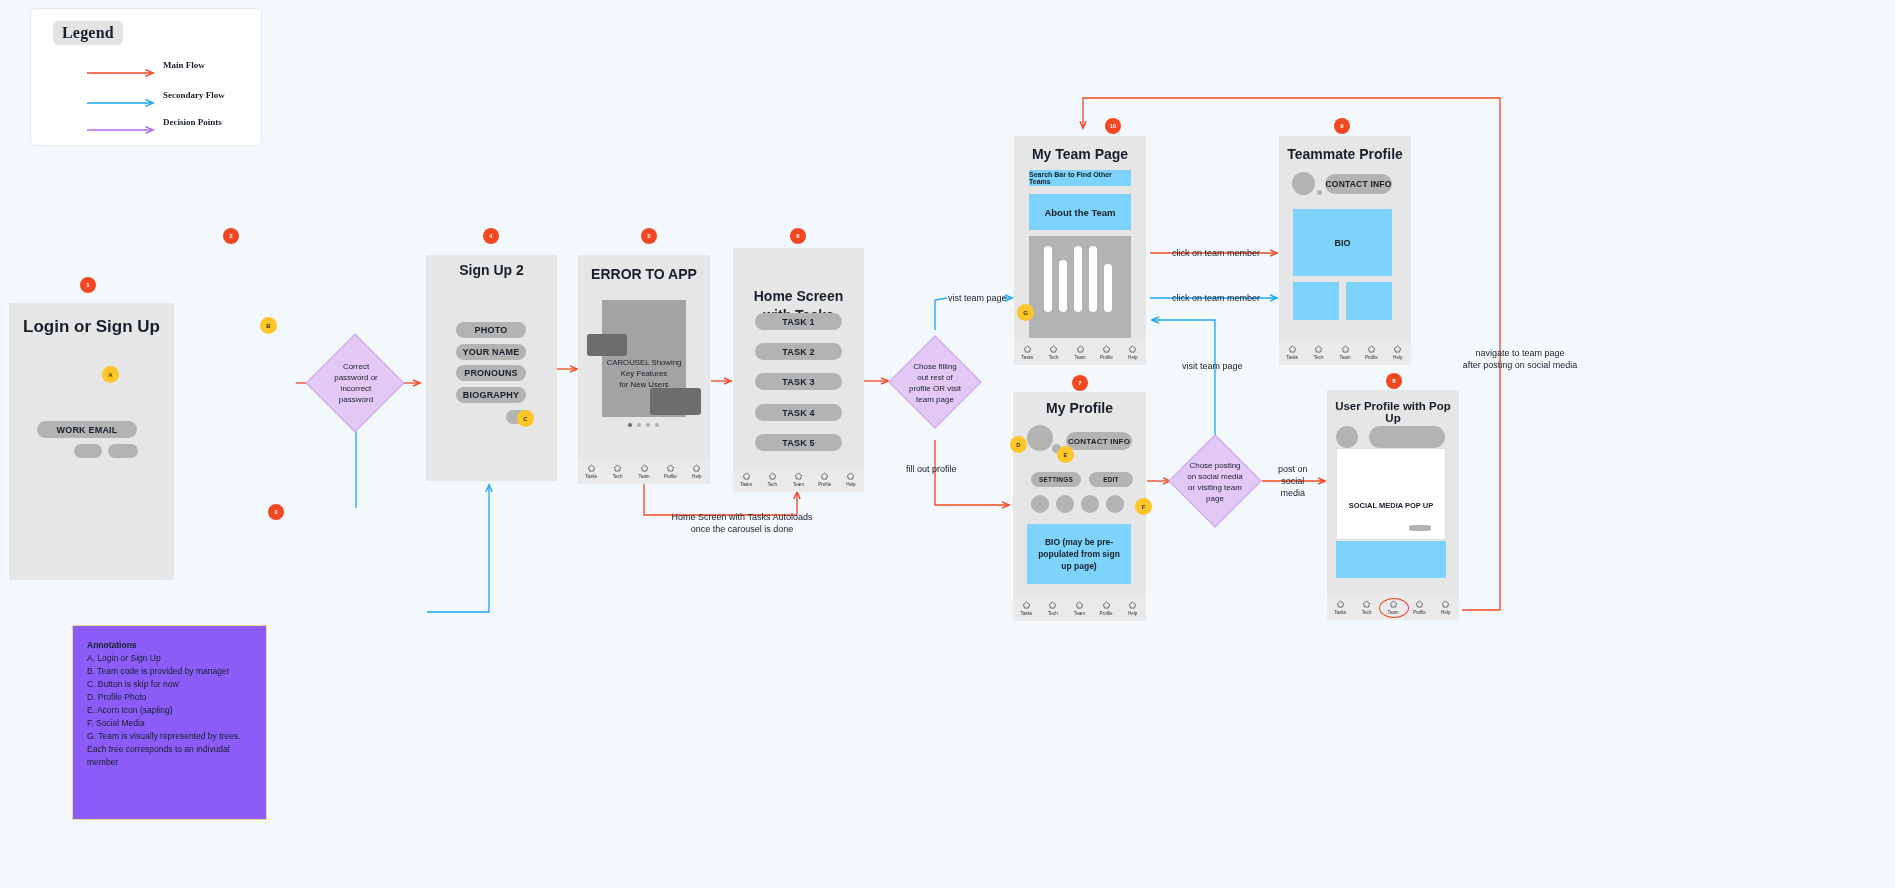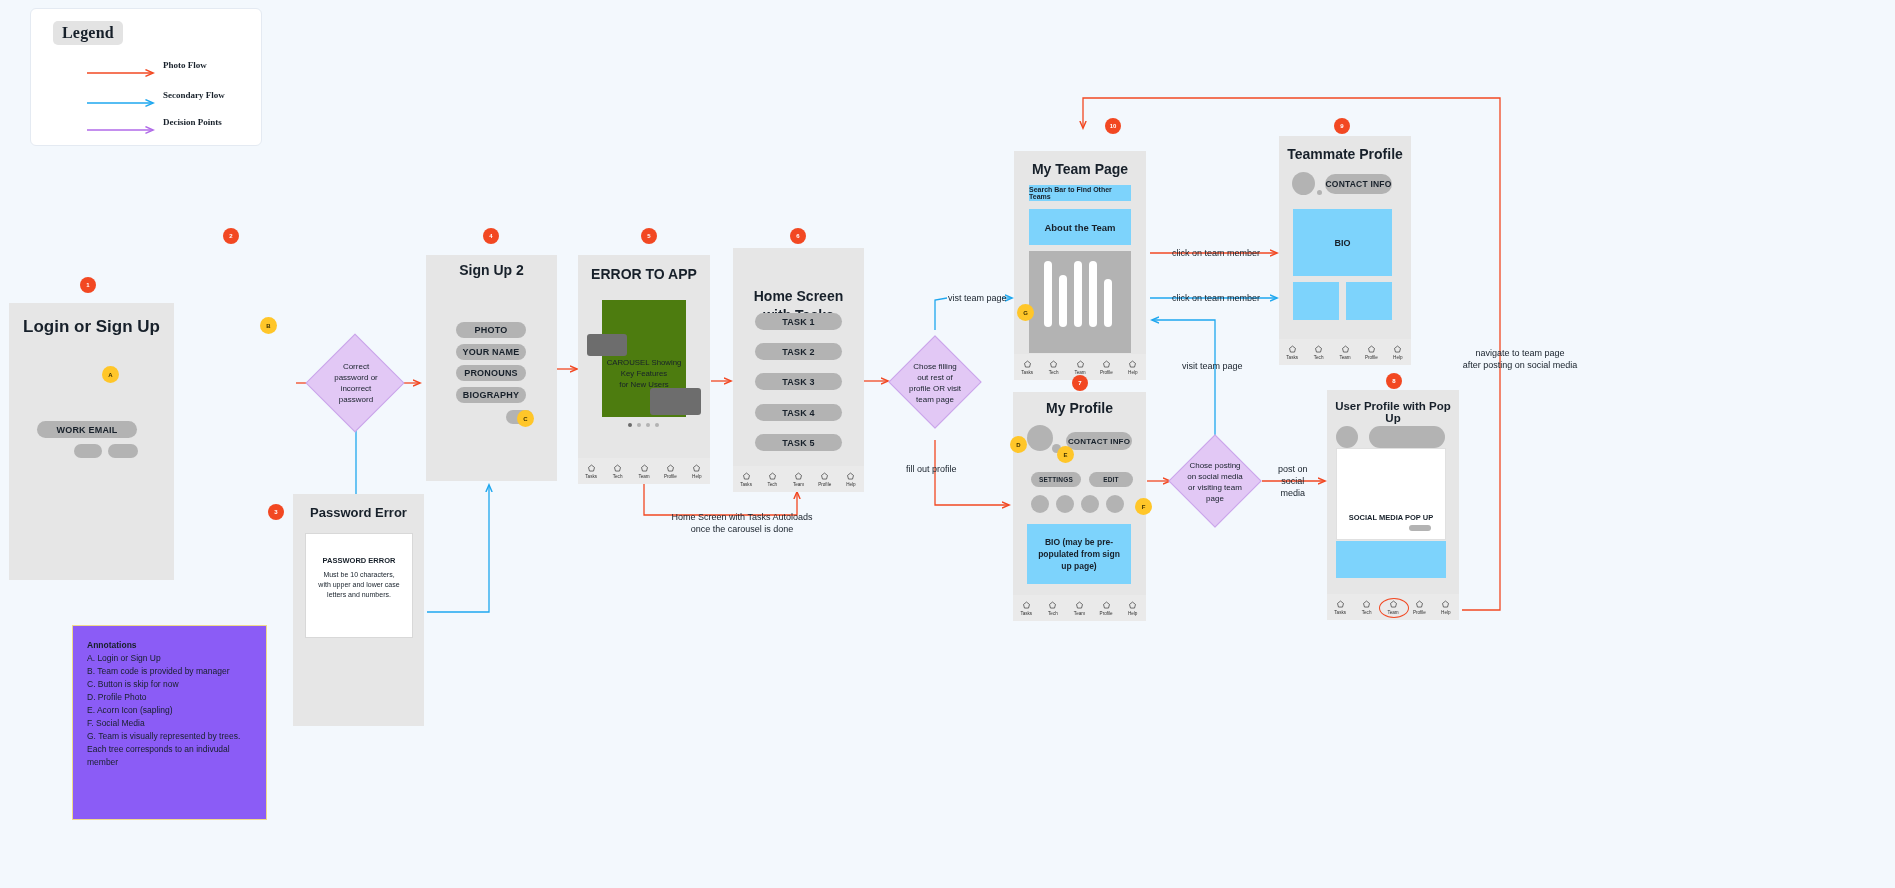--- a/index.html
+++ b/index.html
@@ -149,21 +149,21 @@
     <div class="legend-title">Legend</div>
     <div class="legend-row" style="top:55px;">
       <svg width="75" height="10">
         <defs>
             <marker id="lg1" markerWidth="7" markerHeight="7" refX="5.4" refY="3" orient="auto">
           <path d="M0,0.6 L5.6,3 L0,5.4" fill="none" stroke="#f24822" stroke-width="1.1"></path>
             </marker>
           </defs>
         <line x1="0" y1="5" x2="66" y2="5" stroke="#f24822" stroke-width="1.4" marker-end="url(#lg1)"></line>
       </svg>
-      <span class="lbl">Photo Flow</span>
+      <span class="lbl">Main Flow</span>
     </div>
     <div class="legend-row" style="top:85px;">
       <svg width="75" height="10">
         <defs>
             <marker id="lg2" markerWidth="7" markerHeight="7" refX="5.4" refY="3" orient="auto">
           <path d="M0,0.6 L5.6,3 L0,5.4" fill="none" stroke="#1ea7ef" stroke-width="1.1"></path>
             </marker>
           </defs>
         <line x1="0" y1="5" x2="66" y2="5" stroke="#1ea7ef" stroke-width="1.4" marker-end="url(#lg2)"></line>
       </svg>
@@ -207,43 +207,36 @@
 
   <div class="diamond" style="left:320px; top:348px; width:70px; height:70px;"></div>
   <div class="diamond-txt" style="left:318px; top:348px; width:76px; height:70px;">
     <span id="d1" style="white-space: pre;">Correct
 password or
 incorrect
 password</span>
   </div>
 
   <div class="badge" style="left:268px; top:504px;">3</div>
-  <div class="screen" style="left:293px; top:494px; width:131px; height:232px;">
-    <div class="title" style="top:11px; font-size:13px;">Password Error</div>
-    <div style="position:absolute; left:12px; top:39px; width:108px; height:105px; background:#ffffff; border:1px solid #d8d8d8; padding:22px 12px 0;">
-      <div style="font-size:7.5px; font-weight:bold; text-align:center; margin-bottom:5px;">PASSWORD ERROR</div>
-      <div style="font-size:7px; line-height:10px; text-align:center;">Must be 10 characters, with upper and lower case letters and numbers.</div>
-    </div>
-  </div>
 
   <div class="badge" style="left:483px; top:228px;">4</div>
   <div class="screen" style="left:426px; top:255px; width:131px; height:226px;">
     <div class="title" style="top:7px; font-size:14px;">Sign Up 2</div>
     <div class="pill" style="position:absolute; left:30px; top:67px; width:70px; height:16px;">PHOTO</div>
     <div class="pill" style="position:absolute; left:30px; top:89px; width:70px; height:16px;">YOUR NAME</div>
     <div class="pill" style="position:absolute; left:30px; top:110px; width:70px; height:16px;">PRONOUNS</div>
     <div class="pill" style="position:absolute; left:30px; top:132px; width:70px; height:16px;">BIOGRAPHY</div>
     <div class="pill" style="position:absolute; left:80px; top:155px; width:27px; height:14px;"></div>
   </div>
   <div class="letter" style="left:517px; top:410px;">C</div>
 
   <div class="badge" style="left:641px; top:228px;">5</div>
   <div class="screen" style="left:578px; top:255px; width:132px; height:229px;">
     <div class="title" style="top:11px; font-size:14px;">ERROR TO APP</div>
-    <div style="position:absolute; left:24px; top:45px; width:84px; height:117px; background:#4d7c0f;">
+    <div style="position:absolute; left:24px; top:45px; width:84px; height:117px; background:#a3a3a3;">
       <div style="position: absolute; left: 0px; right: 0px; top: 57px; text-align: center; font-size: 7.8px; line-height: 11px; white-space: pre-line;">CAROUSEL Showing
 Key Features
 for New Users</div>
     </div>
     <div class="darkblock" style="left:9px; top:79px; width:40px; height:22px;"></div>
     <div class="darkblock" style="left:72px; top:133px; width:51px; height:27px;"></div>
     <div class="dots" style="left:50px; top:168px;">
       <i class="on"></i>
       <i></i>
       <i></i>
@@ -331,21 +324,21 @@
   <div class="diamond-txt" style="left:890px; top:348px; width:90px; height:70px;">
     <span id="d2" style="white-space: pre;">Chose filling
 out rest of
 profile OR visit
 team page</span>
   </div>
   <div class="elabel" style="left:948px; top:292px;">vist team page</div>
   <div class="elabel" style="left:906px; top:463px;">fill out profile</div>
 
   <div class="badge" style="left:1105px; top:118px;">10</div>
-  <div class="screen" style="left:1014px; top:151px; width:132px; height:229px;">
+  <div class="screen" style="left:1014px; top:136px; width:132px; height:229px;">
     <div class="title" style="top:10px; font-size:14px;">My Team Page</div>
     <div class="block" style="position:absolute; left:15px; top:34px; width:102px; height:16px; font-size:7px;">Search Bar to Find Other Teams</div>
     <div class="block" style="position:absolute; left:15px; top:58px; width:102px; height:36px; font-size:9.5px;">About the Team</div>
     <div style="position:absolute; left:15px; top:100px; width:102px; height:102px; background:#b3b3b3;">
       <div class="tree" style="left:15px; top:10px; width:8px; height:66px;"></div>
       <div class="tree" style="left:30px; top:24px; width:8px; height:52px;"></div>
       <div class="tree" style="left:45px; top:10px; width:8px; height:66px;"></div>
       <div class="tree" style="left:60px; top:10px; width:8px; height:66px;"></div>
       <div class="tree" style="left:75px; top:28px; width:8px; height:48px;"></div>
     </div>
@@ -490,21 +483,21 @@
   <div class="elabel" style="left: 1278px; top: 463px; white-space: pre-line;">post on
 social
 media</div>
 
   <div class="badge" style="left:1386px; top:373px;">8</div>
   <div class="screen" style="left:1327px; top:390px; width:132px; height:230px;">
     <div class="title" style="top:10px; font-size:11.5px;">User Profile with Pop Up</div>
     <div class="circ" style="position:absolute; left:9px; top:36px; width:22px; height:22px;"></div>
     <div class="pill" style="position:absolute; left:42px; top:36px; width:76px; height:22px;"></div>
     <div style="position:absolute; left:9px; top:58px; width:110px; height:92px; background:#ffffff; border:1px solid #e0e0e0;">
-      <div style="position:absolute; left:0; right:0; top:52px; text-align:center; font-size:7.5px; font-weight:bold;margin-top:12px;">SOCIAL MEDIA POP UP</div>
+      <div style="position:absolute; left:0; right:0; top:52px; text-align:center; font-size:7.5px; font-weight:bold;">SOCIAL MEDIA POP UP</div>
       <div class="pill" style="position:absolute; left:72px; top:76px; width:22px; height:6px;"></div>
     </div>
     <div class="block" style="position:absolute; left:9px; top:151px; width:110px; height:37px;"></div>
     <div class="navbar">
       <div class="navitem">
         <svg class="acorn" viewBox="0 0 12 12">
             <path d="M6 1.4 L10 4.6 L8.7 9.4 L3.3 9.4 L2 4.6 Z" fill="none" stroke="#444" stroke-width="1"></path>
           </svg>
         <span class="nlabel">Tasks</span>
         </div>

